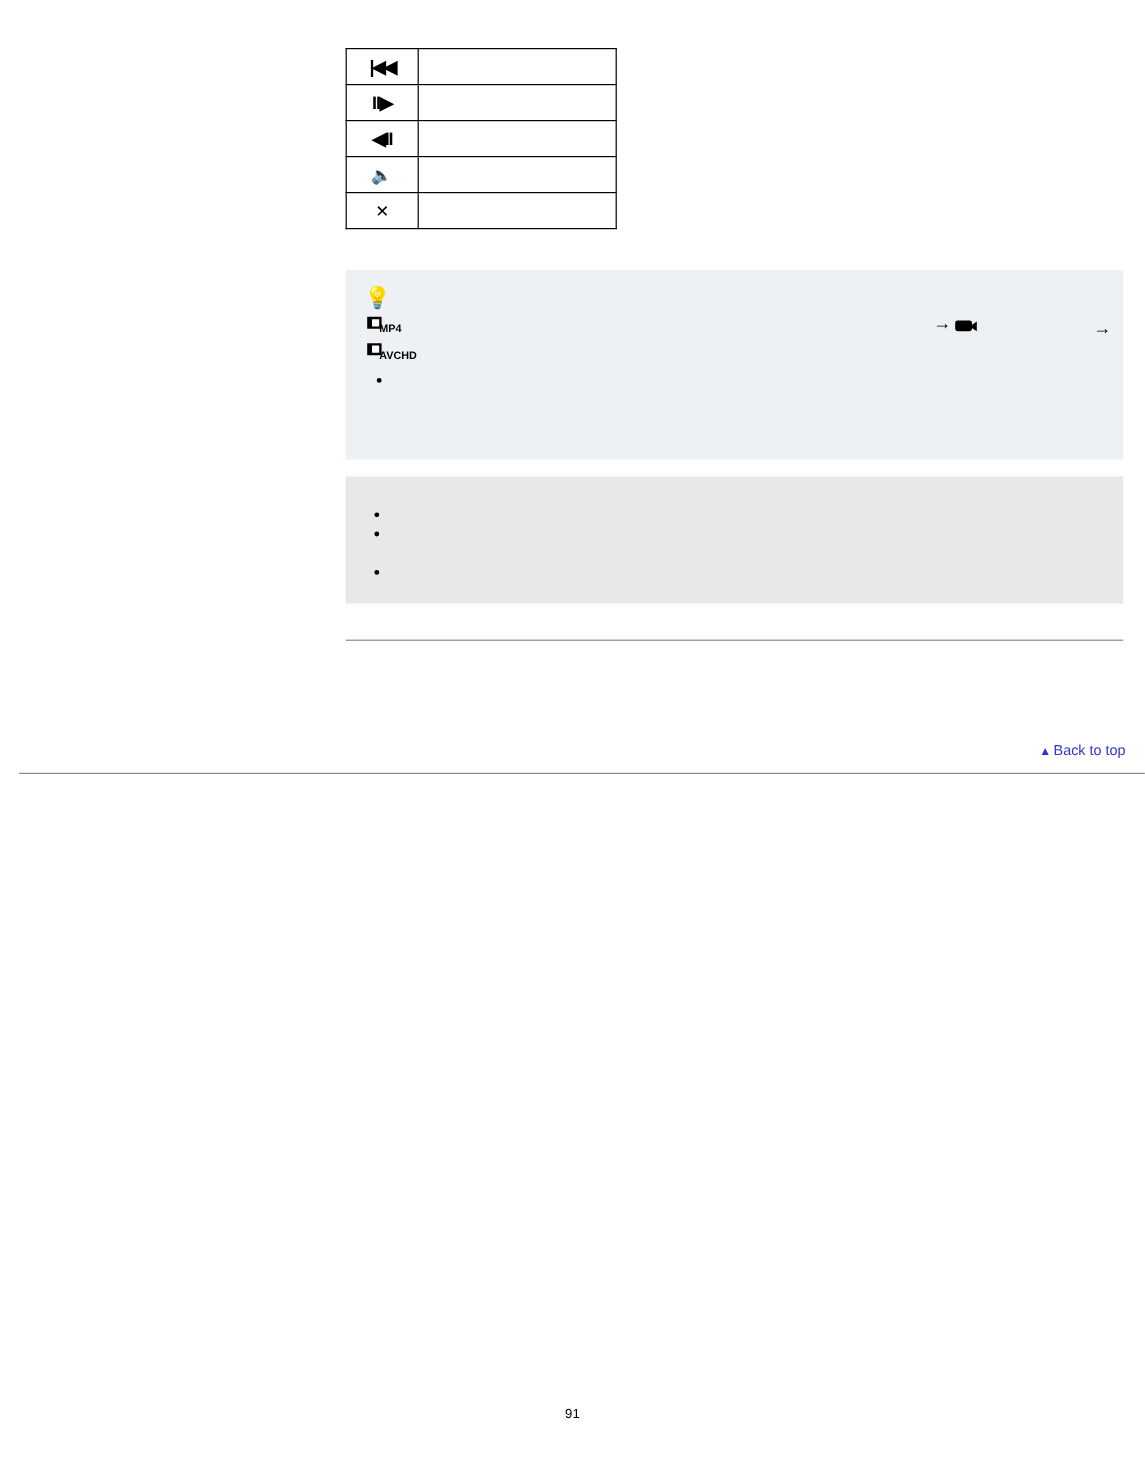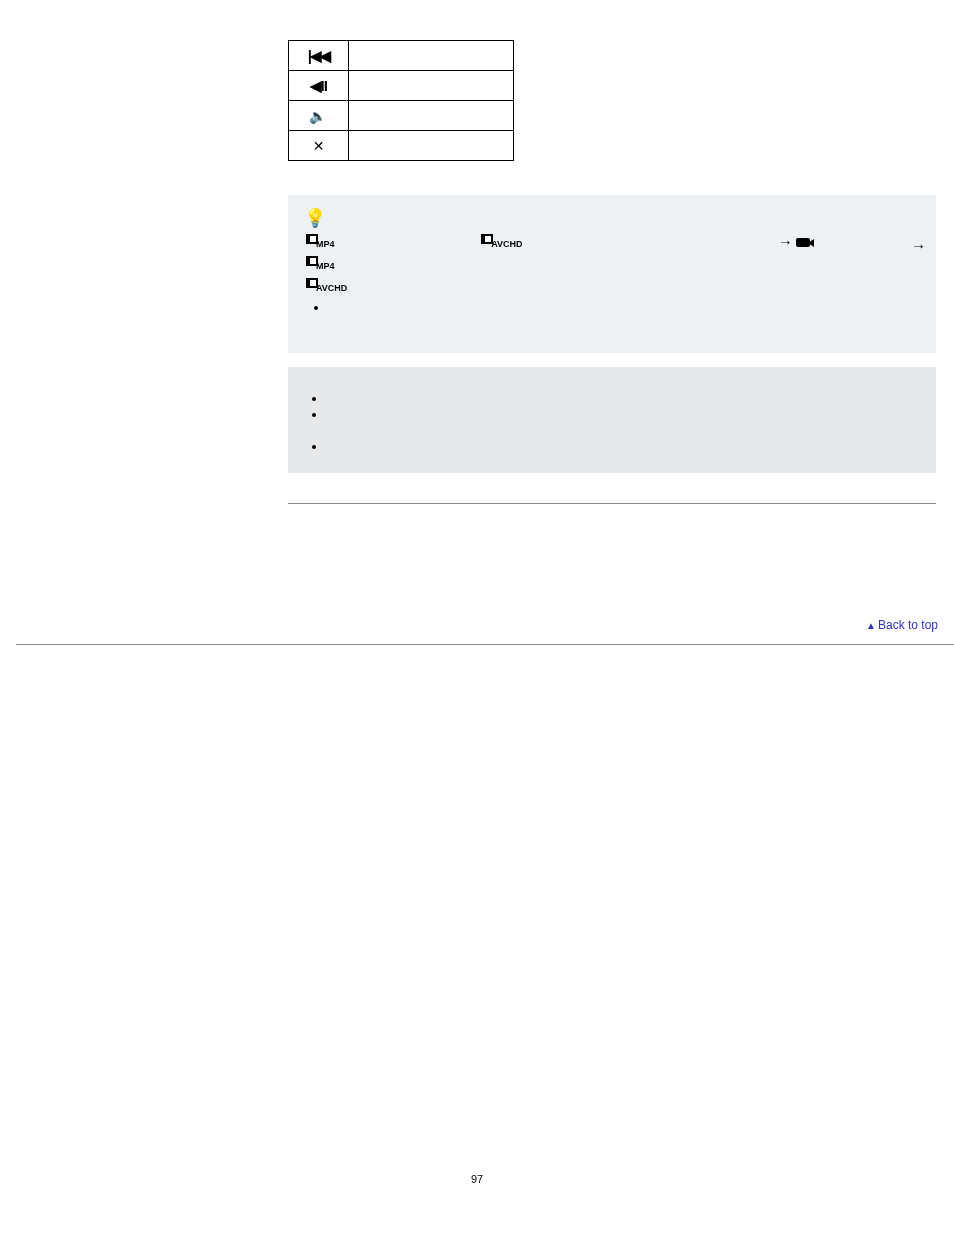--- a/index.html
+++ b/index.html
@@ -158,44 +158,43 @@
 <div class="page">
   <div class="content">
 
     <table class="icon-table">
       <tbody>
           <tr>
         <td class="iconcell"><span class="glyph">|◀◀</span></td>
         <td></td>
       </tr>
       <tr>
+        <td class="iconcell"><span class="glyph" style="letter-spacing:-1px;">II▶</span></td>
+        <td></td>
+      </tr>
+      <tr>
         <td class="iconcell"><span class="glyph" style="letter-spacing:-1px;">◀II</span></td>
         <td></td>
       </tr>
       <tr>
         <td class="iconcell"><span class="speaker-icon">🔈</span></td>
         <td></td>
       </tr>
       <tr>
         <td class="iconcell"><span class="close-icon">✕</span></td>
         <td></td>
       </tr>
     </tbody>
       </table>
 
     <div class="hint-box">
       <div class="hint-row">
         <span class="hint-icon">💡</span>
       </div>
       <div class="hint-lines">
-        <div>
-          <span class="tag"><span class="box"></span><span class="sub">MP4</span></span>
-          <span style="display:inline-block; width:140px;"></span>
-          <span class="tag"><span class="box"></span><span class="sub">AVCHD</span></span>
-        </div>
         <div>
           <span class="tag"><span class="box"></span><span class="sub">MP4</span></span>
         </div>
         <div>
           <span class="tag"><span class="box"></span><span class="sub">AVCHD</span></span>
         </div>
         <ul class="plain">
           <li></li>
         </ul>
       </div>
@@ -215,14 +214,14 @@
     </div>
 
     <hr class="rule">
   </div>
 
   <a href="#" class="back-to-top">
     <span class="tri">▲</span><span>Back to top</span>
   </a>
   <hr class="rule-full">
 
-  <div class="page-num">97</div>
+  <div class="page-num">91</div>
 </div>
 
 </body></html>

